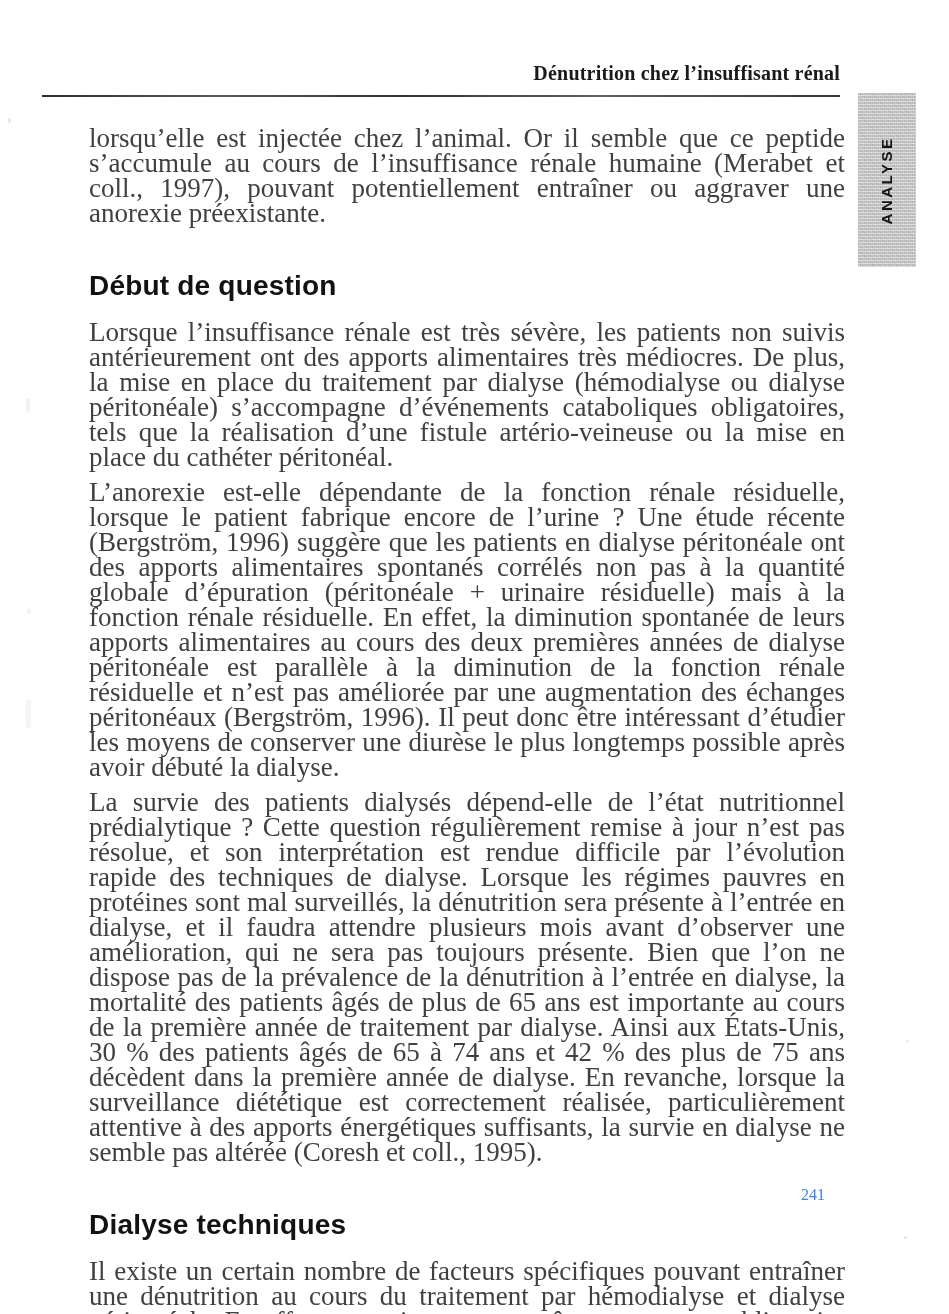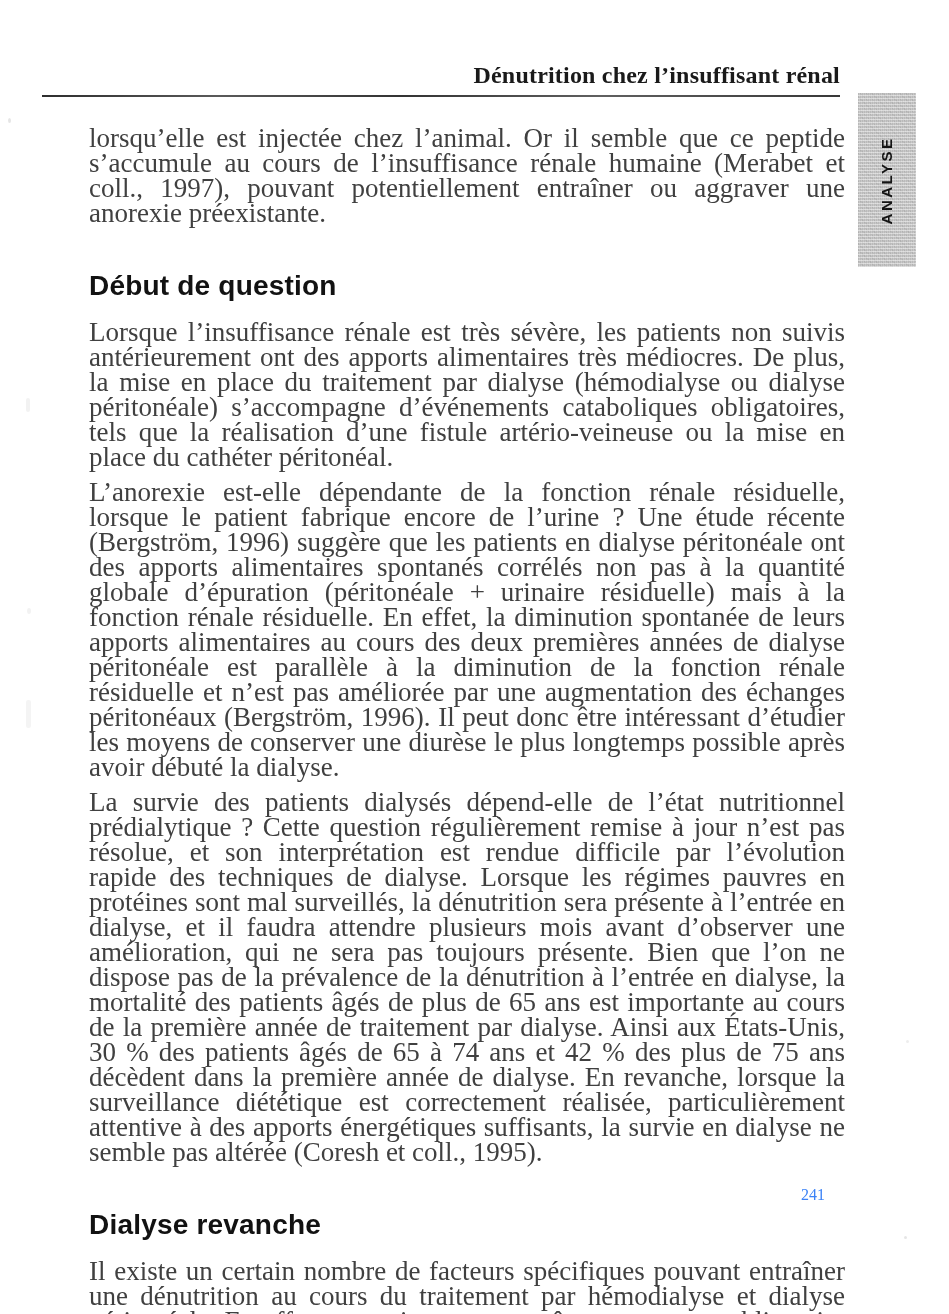--- a/index.html
+++ b/index.html
@@ -9,21 +9,21 @@
     height: 1314px;
     background: #ffffff;
     font-family: "Liberation Serif", serif;
     color: #1f1f1f;
     overflow: hidden;
   }
   .running-header {
     position: absolute;
     top: 62px;
     right: 109px;
-    font-size: 24px;
+    font-size: 20px;
     font-weight: 700;
     letter-spacing: 0.2px;
     color: #1a1a1a;
     white-space: nowrap;
   }
   .header-rule {
     position: absolute;
     left: 42px;
     top: 95px;
     width: 798px;
@@ -115,21 +115,21 @@
     <p class="lead-paragraph">lorsqu’elle est injectée chez l’animal. Or il semble que ce peptide s’accumule au cours de l’insuffisance rénale humaine (Merabet et coll., 1997), pouvant potentiellement entraîner ou aggraver une anorexie préexistante.</p>
 
     <h2 class="section-heading">Début de question</h2>
 
     <p>Lorsque l’insuffisance rénale est très sévère, les patients non suivis antérieurement ont des apports alimentaires très médiocres. De plus, la mise en place du traitement par dialyse (hémodialyse ou dialyse péritonéale) s’accompagne d’événements cataboliques obligatoires, tels que la réalisation d’une fistule artério-veineuse ou la mise en place du cathéter péritonéal.</p>
 
     <p>L’anorexie est-elle dépendante de la fonction rénale résiduelle, lorsque le patient fabrique encore de l’urine ? Une étude récente (Bergström, 1996) suggère que les patients en dialyse péritonéale ont des apports alimentaires spontanés corrélés non pas à la quantité globale d’épuration (péritonéale + urinaire résiduelle) mais à la fonction rénale résiduelle. En effet, la diminution spontanée de leurs apports alimentaires au cours des deux premières années de dialyse péritonéale est parallèle à la diminution de la fonction rénale résiduelle et n’est pas améliorée par une augmentation des échanges péritonéaux (Bergström, 1996). Il peut donc être intéressant d’étudier les moyens de conserver une diurèse le plus longtemps possible après avoir débuté la dialyse.</p>
 
     <p>La survie des patients dialysés dépend-elle de l’état nutritionnel prédialytique ? Cette question régulièrement remise à jour n’est pas résolue, et son interprétation est rendue difficile par l’évolution rapide des techniques de dialyse. Lorsque les régimes pauvres en protéines sont mal surveillés, la dénutrition sera présente à l’entrée en dialyse, et il faudra attendre plusieurs mois avant d’observer une amélioration, qui ne sera pas toujours présente. Bien que l’on ne dispose pas de la prévalence de la dénutrition à l’entrée en dialyse, la mortalité des patients âgés de plus de 65 ans est importante au cours de la première année de traitement par dialyse. Ainsi aux États-Unis, 30 % des patients âgés de 65 à 74 ans et 42 % des plus de 75 ans décèdent dans la première année de dialyse. En revanche, lorsque la surveillance diététique est correctement réalisée, particulièrement attentive à des apports énergétiques suffisants, la survie en dialyse ne semble pas altérée (Coresh et coll., 1995).</p>
 
-    <h2 class="section-heading">Dialyse revanche</h2>
+    <h2 class="section-heading">Dialyse techniques</h2>
 
     <p>Il existe un certain nombre de facteurs spécifiques pouvant entraîner une dénutrition au cours du traitement par hémodialyse et dialyse péritonéale. En effet, ces traitements entraînent une perte obligatoire de calories et de protéines. Environ 30 g de glucose (120 calories) sont perdus à chaque séance dans</p>
 
   </main>
 
   <div class="folio">241</div>
 
   <div class="speck s1"></div>
   <div class="speck s2"></div>
   <div class="speck s3"></div>

